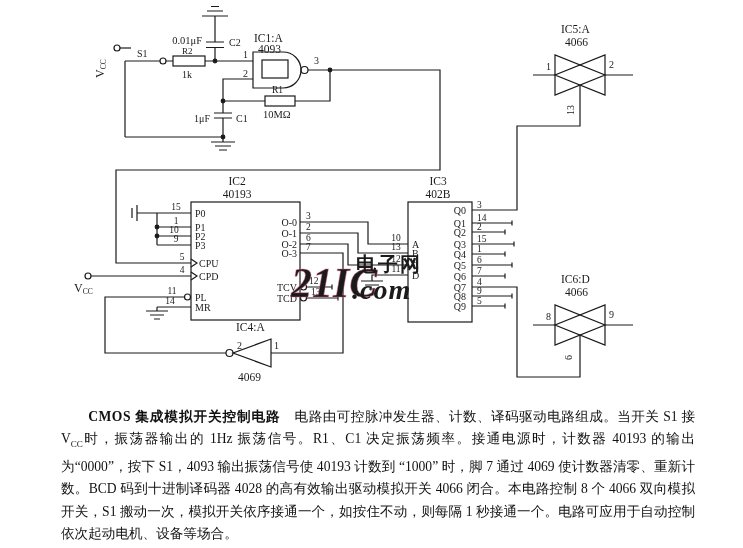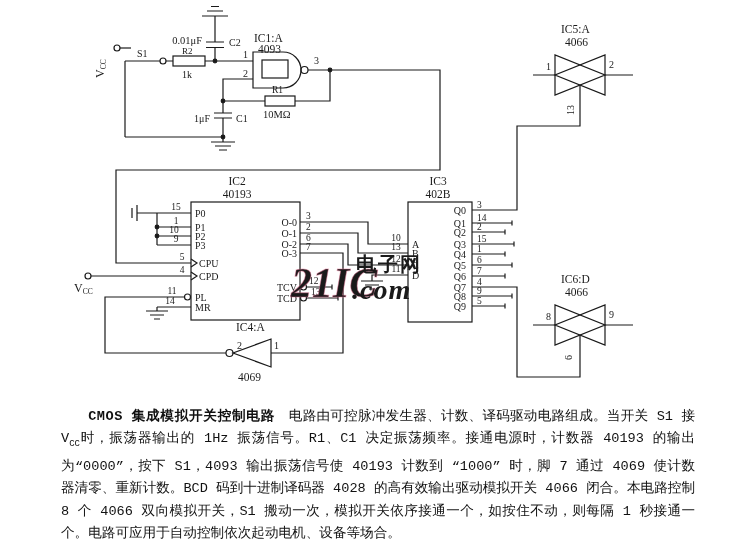--- a/index.html
+++ b/index.html
@@ -3,21 +3,21 @@
 <meta charset="utf-8">
 <style>
   html,body{margin:0;padding:0;}
   body{width:743px;height:548px;background:#ffffff;position:relative;overflow:hidden;
        font-family:"Liberation Serif","DejaVu Serif",serif;}
   .page{position:absolute;inset:0;background:#ffffff;}
   svg{position:absolute;left:0;top:0;}
   svg text{font-family:"Liberation Serif","DejaVu Serif",serif;fill:#1a1a1a;}
   .caption{position:absolute;left:61px;top:392px;width:634px;
            font-size:13.6px;line-height:22.6px;color:#111;
-           text-align:justify;text-indent:2em;font-family:Liberation Mono, monospace;}
+           text-align:justify;text-indent:2em;}
   .caption b{font-weight:bold;letter-spacing:0.5px;}
   .caption sub{font-size:9px;}
   .wm-big{font-weight:bold;font-style:italic;}
   .wm-cn{font-weight:bold;}
   .wm-com{font-weight:bold;font-style:italic;}
 </style>
 </head>
 <body>
 
 <div class="page">

